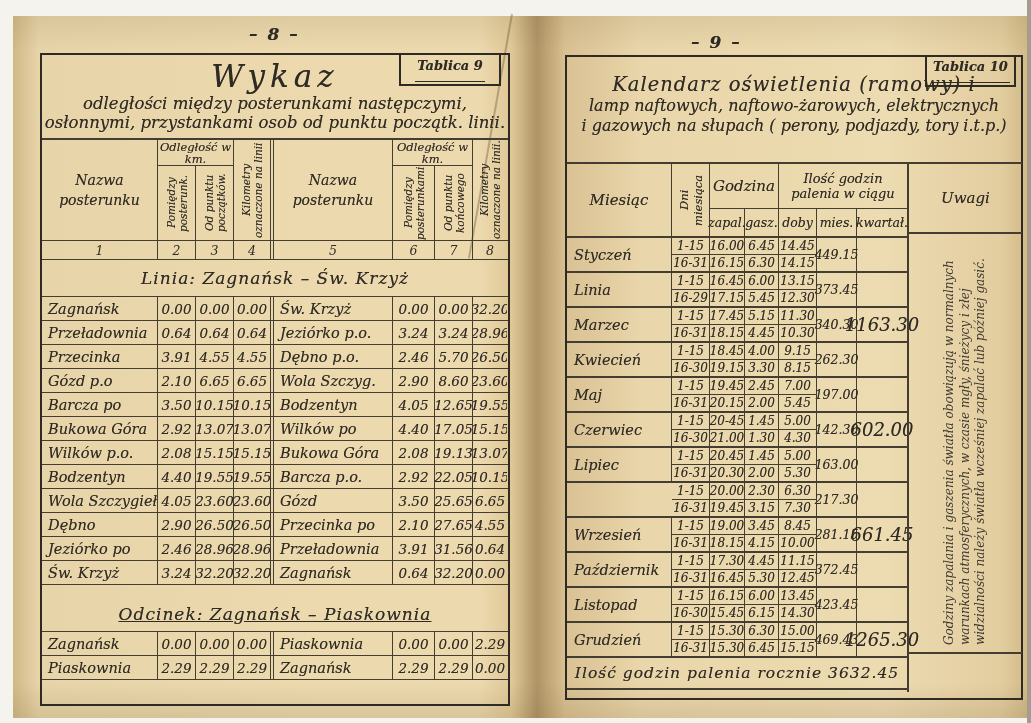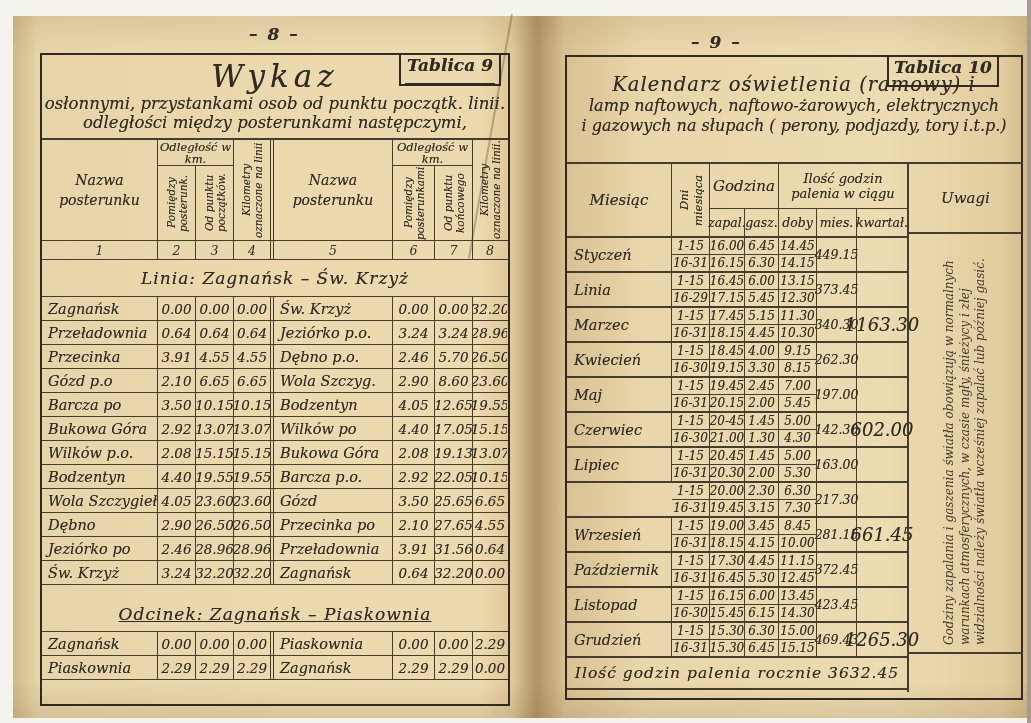--- a/index.html
+++ b/index.html
@@ -25,21 +25,21 @@
   .pnum { position:absolute; font-size:17px; font-weight:bold; letter-spacing:2px; }
 
   
   .page-left { position:absolute; left:40px; top:53px; width:470px; height:653px;
                border:2.5px solid var(--ink); --lcols:116px 38px 38px 40px 119px 42px 38px 34px; }
   .ltitle { position:relative; height:85px; border-bottom:2px solid var(--line); }
   .ltitle .big { text-align:center; font-size:31px; letter-spacing:5px; padding-top:3px; }
   .ltitle .sub { text-align:center; font-size:16.5px; line-height:19px; }
   .tbox { position:absolute; top:0; width:102px; height:31px; border:2px solid var(--ink); border-top:none;
           display:flex; align-items:center; justify-content:center; }
-  .tbox span { font-size:17px; font-weight:bold; border-bottom:1.7px solid var(--ink); padding:0 2px 8px; }
+  .tbox span { font-size:13px; font-weight:bold; border-bottom:1.7px solid var(--ink); padding:0 2px 8px; }
   .tbox-l { right:7px; }
 
   .lh { display:grid; grid-template-columns:var(--lcols); grid-template-rows:26px 74px;
         border-bottom:1.8px solid var(--line); }
   .lh div { display:flex; align-items:center; justify-content:center; text-align:center; }
   .bR { border-right:1.7px solid var(--line); }
   .bR2 { border-right:4px double var(--line); }
   .bB { border-bottom:1.5px solid var(--line); }
   .lh .nm { font-size:14px; line-height:20px; }
   .lh .grp { font-size:11.5px; line-height:12px; }
@@ -59,21 +59,21 @@
            color:var(--ink); text-shadow:0 0 .4px rgba(47,43,36,.5); overflow:hidden; white-space:nowrap; }
   .lcell.name { justify-content:flex-start; padding-left:6px; font-size:14.5px; }
 
   
   .page-right { position:absolute; left:565px; top:55px; width:458px; height:645px;
                 border:2.5px solid var(--ink); --rcols:105px 38px 35px 34px 38px 40px 50px; }
   .rtitle { position:relative; height:105px; }
   .rtitle .big { text-align:center; font-size:19.5px; padding-top:16px; letter-spacing:1px; }
   .rtitle .sub { text-align:center; font-size:16px; line-height:20px; }
   .rtitle .sub:first-of-type { margin-top:6px; }
-  .tbox-r { right:22px; width:112px; height:30px; }
+  .tbox-r { right:5px; width:91px; height:30px; }
 
   .rmain { position:absolute; left:0; top:105px; width:340px; }
   .rh { display:grid; grid-template-columns:var(--rcols); grid-template-rows:45px 27px;
         border-top:2px solid var(--line); border-bottom:2px solid var(--line); }
   .rh div { display:flex; align-items:center; justify-content:center; text-align:center; }
   .rh .t1 { font-size:15px; } .rh .t2 { font-size:12.5px; } .rh .t3 { font-size:13px; line-height:15px; }
   .rh-month{grid-area:1/1/3/2;} .rh-days{grid-area:1/2/3/3;} .rh-godz{grid-area:1/3/2/5;}
   .rh-ilosc{grid-area:1/5/2/8;} .rh-zapal{grid-area:2/3/3/4;} .rh-gasz{grid-area:2/4/3/5;}
   .rh-doby{grid-area:2/5/3/6;} .rh-mies{grid-area:2/6/3/7;} .rh-kw{grid-area:2/7/3/8;}
   .rh .vrt2 { writing-mode:vertical-rl; transform:rotate(180deg); font-size:11.5px; line-height:14px; font-style:italic; }
@@ -106,22 +106,22 @@
 
   <div class="pnum hw" style="left:249px; top:24px;">– 8 –</div>
   <div class="pnum hw" style="left:691px; top:32px;">– 9 –</div>
 
   <div class="page-left">
     <div class="ltitle">
       <div class="tbox tbox-l">
         <span class="hw">Tablica 9</span>
       </div>
       <div class="big hw">Wykaz</div>
+      <div class="sub hw">odległości między posterunkami następczymi,</div>
       <div class="sub hw">osłonnymi, przystankami osob od punktu początk. linii.</div>
-      <div class="sub hw">odległości między posterunkami następczymi,</div>
     </div>
 
     <div class="lh hw">
       <div class="lh-name1 nm bR">Nazwa posterunku</div>
       <div class="lh-dist1 grp bR bB">Odległość w km.</div>
       <div class="lh-c2 bR">
           <span class="vrt">Pomiędzy posterunk.</span>
         </div>
       <div class="lh-c3 bR">
           <span class="vrt">Od punktu początków.</span>

